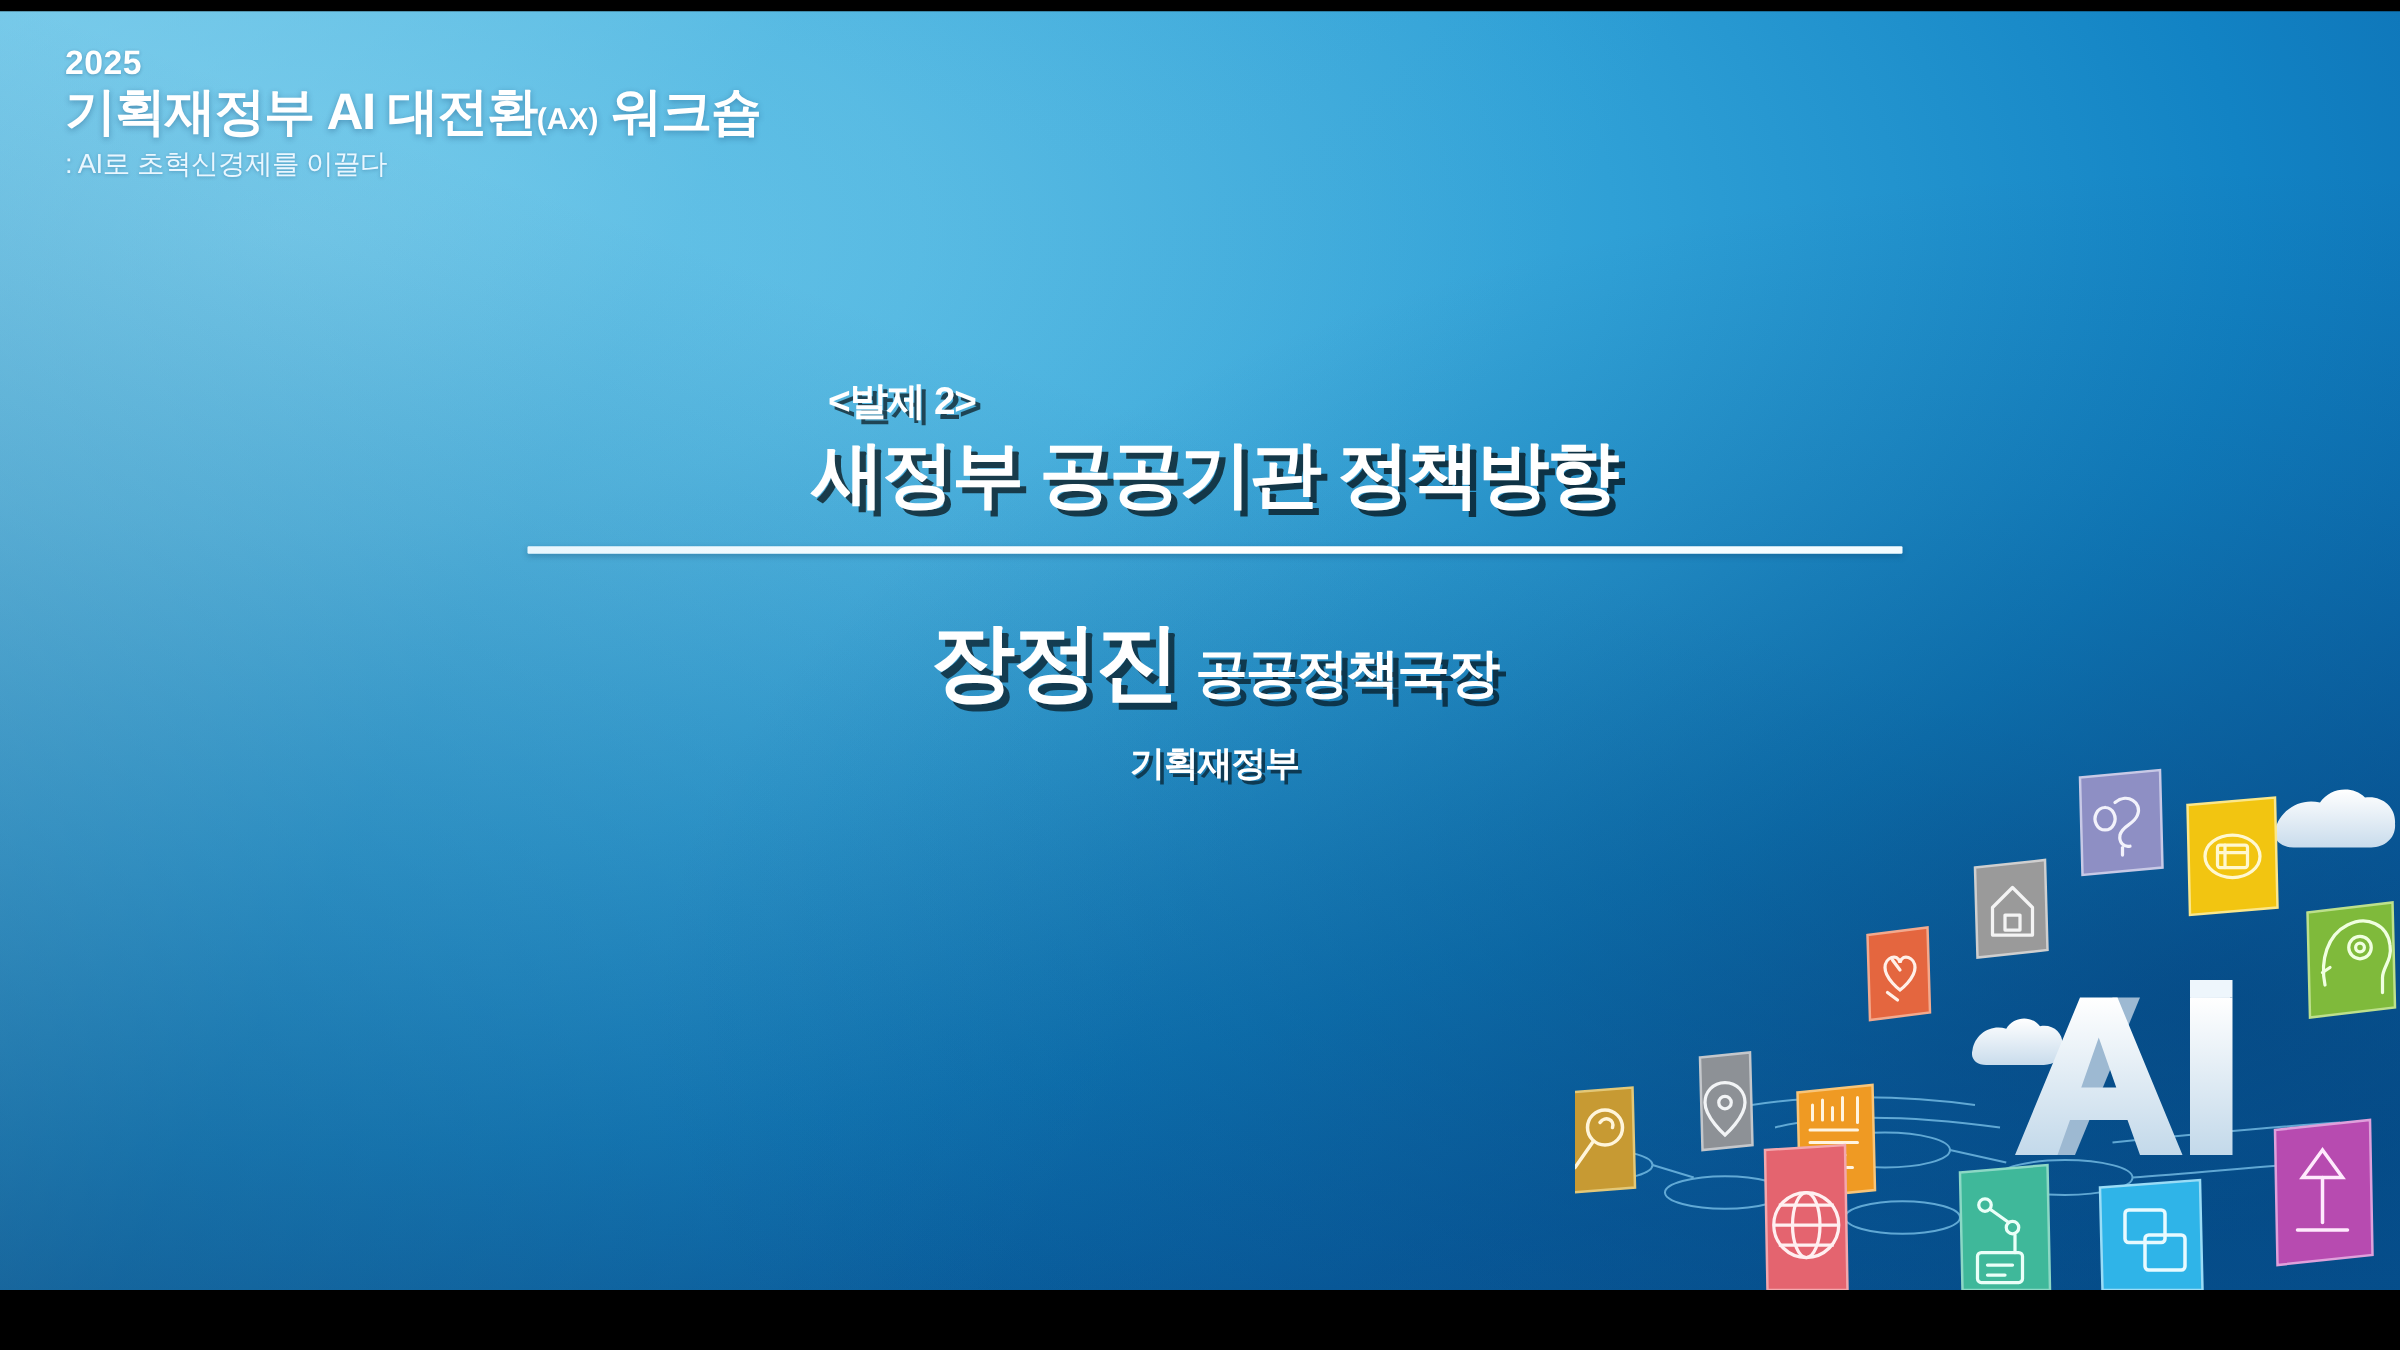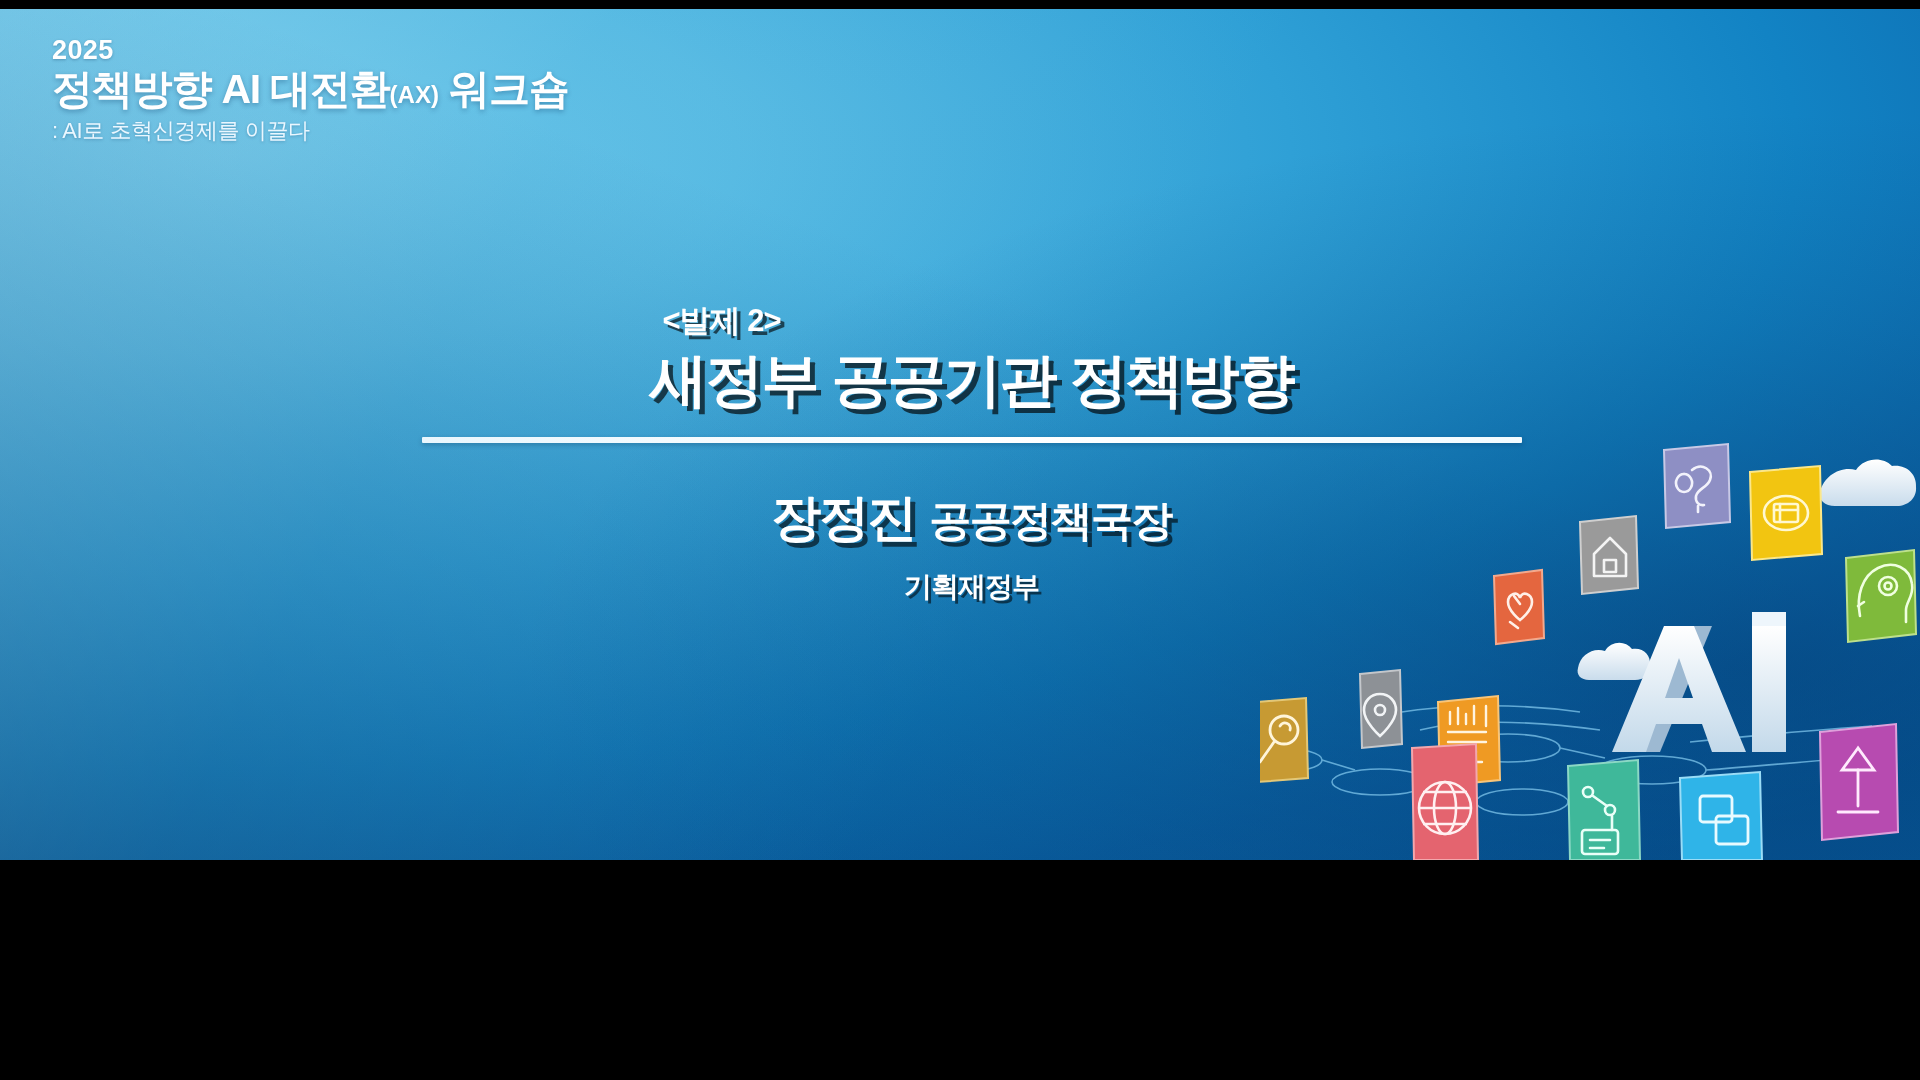--- a/index.html
+++ b/index.html
@@ -3,21 +3,21 @@
 <meta charset="utf-8">
 <style>
   * { margin:0; padding:0; box-sizing:border-box; }
   html, body {
     width:1920px; height:1080px; overflow:hidden;
     background:#000;
     font-family:"Liberation Sans", sans-serif;
   }
 
   #stage {
-    position:relative; width:1920px; height:860px; overflow:hidden;
+    position:relative; width:1920px; height:1032px; overflow:hidden;
     background:#14532d;
   }
 
   
   .bg-base{
     position:absolute; inset:0;
     background:
       radial-gradient(120% 105% at 12% 18%, #6ec6e8 0%, #56b9e2 22%, #2fa0d6 46%, #1283c4 68%, #0b67ad 86%, #075b9f 100%);
   }
   .bg-warm{
@@ -78,21 +78,21 @@
     width:1100px; height:6px; margin-top:24px;
     background:linear-gradient(90deg,#e9f6fd 0%,#ffffff 50%,#f2fbff 100%);
     border-radius:1px;
     box-shadow:0 2px 5px rgba(0,40,80,.28);
   }
   .speaker{
     margin-top:42px; white-space:nowrap;
     text-shadow: 5px 5px 0 rgba(0,0,0,.60);
   }
   .speaker .name{
-    font-size:50px; font-weight:bold; color:#ffffff; letter-spacing:-2px;
+    font-size:68px; font-weight:bold; color:#ffffff; letter-spacing:-2px;
   }
   .speaker .role{
     font-size:42px; font-weight:bold; color:#ffffff; letter-spacing:-1.6px;
     margin-left:14px;
     margin-top:26px;
   }
   .org{
     margin-top:16px; font-size:28px; font-weight:bold; color:#ffffff;
     letter-spacing:-1px;
     text-shadow: 3px 3px 0 rgba(0,0,0,.55);
@@ -275,21 +275,21 @@
           <path d="M578 382 l40,0"></path>
         </g>
       </g>
 
     </svg>
   </div>
 
   <div class="header">
     <div class="hdr-year">2025</div>
     <div class="hdr-main">
-      <span>정책방향 AI 대전환</span><span class="ax">(AX)</span><span> 워크숍</span>
+      <span>기획재정부 AI 대전환</span><span class="ax">(AX)</span><span> 워크숍</span>
     </div>
     <div class="hdr-sub">: AI로 초혁신경제를 이끌다</div>
   </div>
 
   <div class="center">
     <div class="badge">&lt;발제 2&gt;</div>
     <div class="headline">새정부 공공기관 정책방향</div>
     <div class="divider"></div>
     <div class="speaker">
       <span class="name">장정진</span><span class="role">공공정책국장</span>

